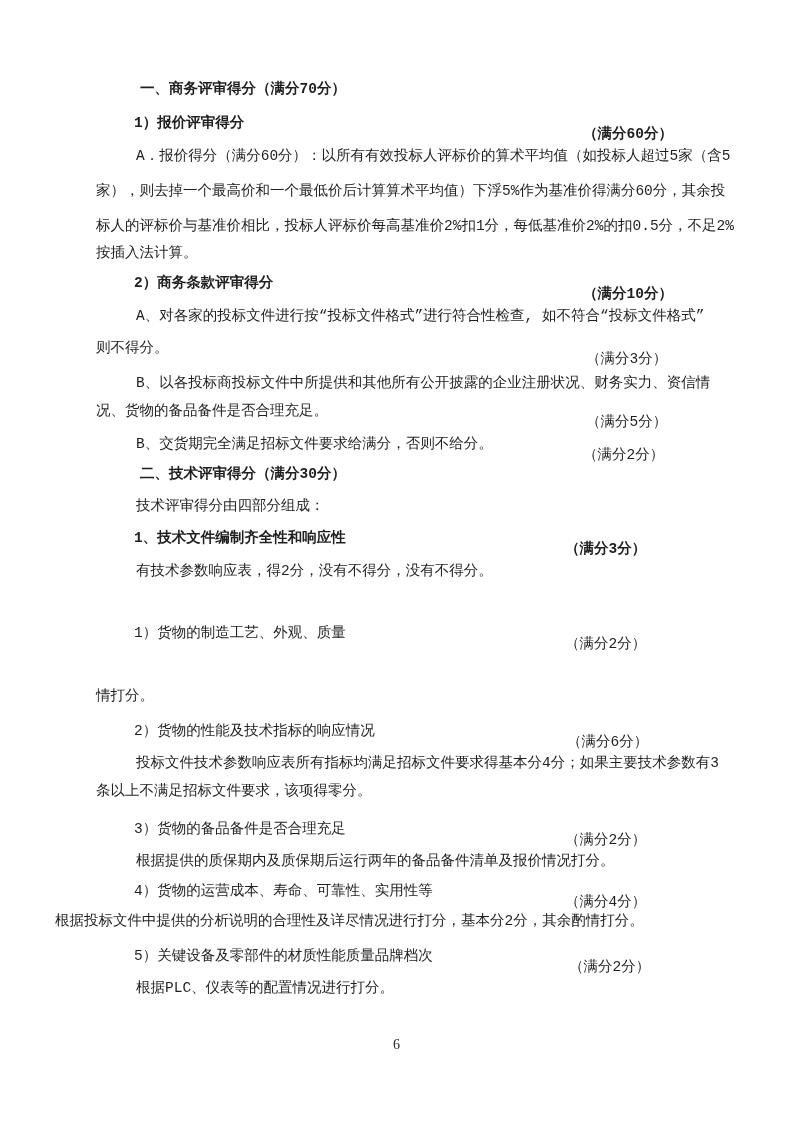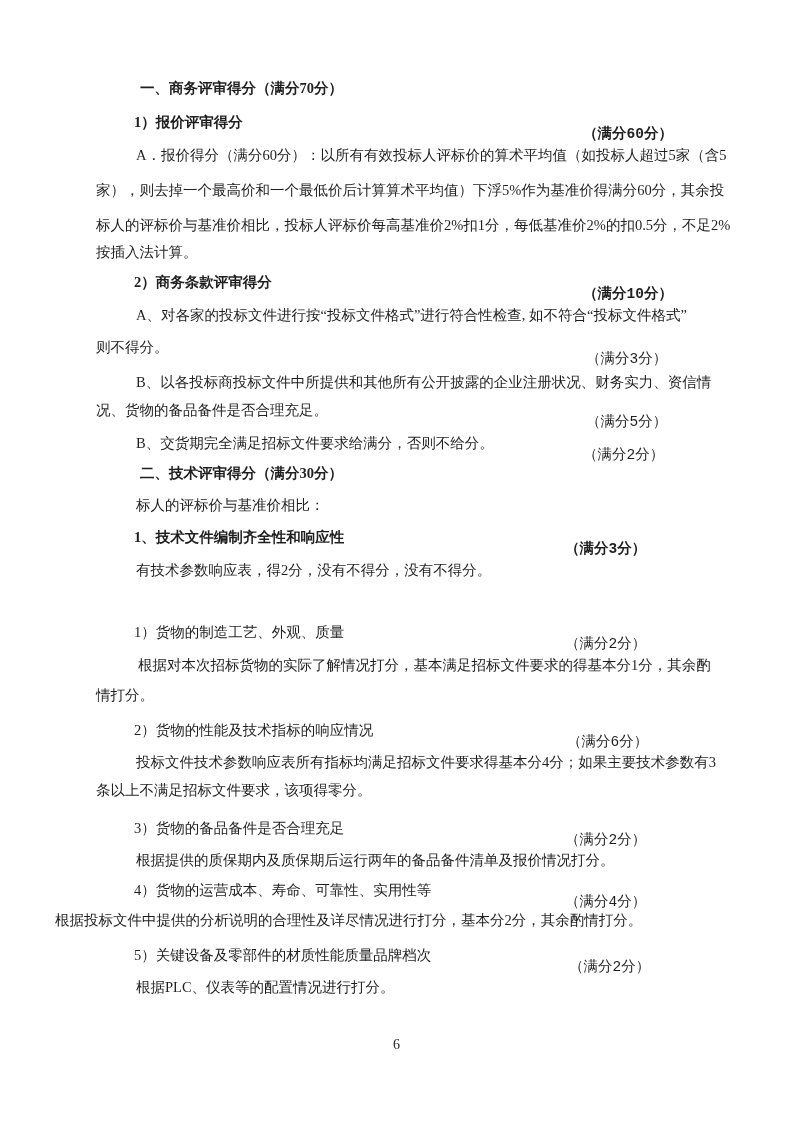--- a/index.html
+++ b/index.html
@@ -19,20 +19,21 @@
   .ln {
     position: absolute;
     left: 0;
     width: 793px;
     font-size: 14.5px;
     line-height: 19px;
     white-space: nowrap;
   }
   .ln .txt {
     display: inline-block;
+    font-family: Liberation Mono, monospace;
   }
   .ln .score {
     position: absolute;
     top: 12px;
     font-family: Liberation Mono, monospace;
   }
   .bold {
     font-weight: bold;
   }
   .pagenum {
@@ -100,41 +101,38 @@
   <div class="ln" style="top:434px">
     <span class="txt" style="margin-left:136px">B、交货期完全满足招标文件要求给满分，否则不给分。</span>
     <span class="score" style="left:583px">（满分2分）</span>
   </div>
 
   <div class="ln bold" style="top:464px">
     <span class="txt" style="margin-left:140px">二、技术评审得分（满分30分）</span>
   </div>
 
   <div class="ln" style="top:496px">
-    <span class="txt" style="margin-left:136px">标人的评标价与基准价相比：</span>
+    <span class="txt" style="margin-left:136px">技术评审得分由四部分组成：</span>
   </div>
 
   <div class="ln bold" style="top:528px">
     <span class="txt" style="margin-left:134px">1、技术文件编制齐全性和响应性</span>
     <span class="score" style="left:565px">（满分3分）</span>
   </div>
 
   <div class="ln" style="top:561px">
     <span class="txt" style="margin-left:136px">有技术参数响应表，得2分，没有不得分，没有不得分。</span>
   </div>
 
 
   <div class="ln" style="top:623px">
     <span class="txt" style="margin-left:134px">1）货物的制造工艺、外观、质量</span>
     <span class="score" style="left:565px">（满分2分）</span>
   </div>
 
-  <div class="ln" style="top:656px">
-    <span class="txt" style="margin-left:138px">根据对本次招标货物的实际了解情况打分，基本满足招标文件要求的得基本分1分，其余酌</span>
-  </div>
 
   <div class="ln" style="top:686px">
     <span class="txt" style="margin-left:96px">情打分。</span>
   </div>
 
   <div class="ln" style="top:721px">
     <span class="txt" style="margin-left:134px">2）货物的性能及技术指标的响应情况</span>
     <span class="score" style="left:567px">（满分6分）</span>
   </div>
 

